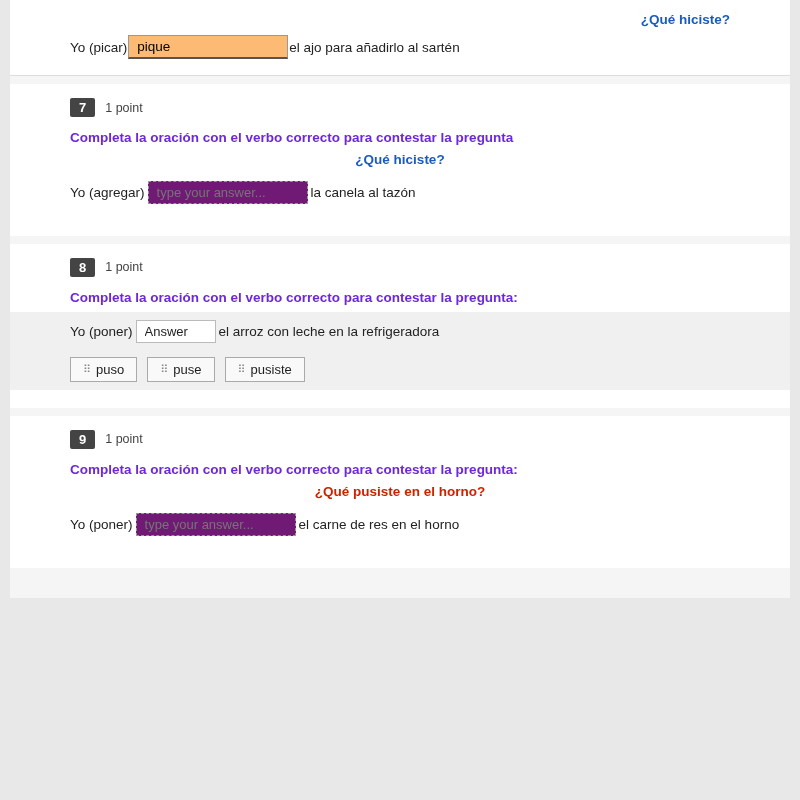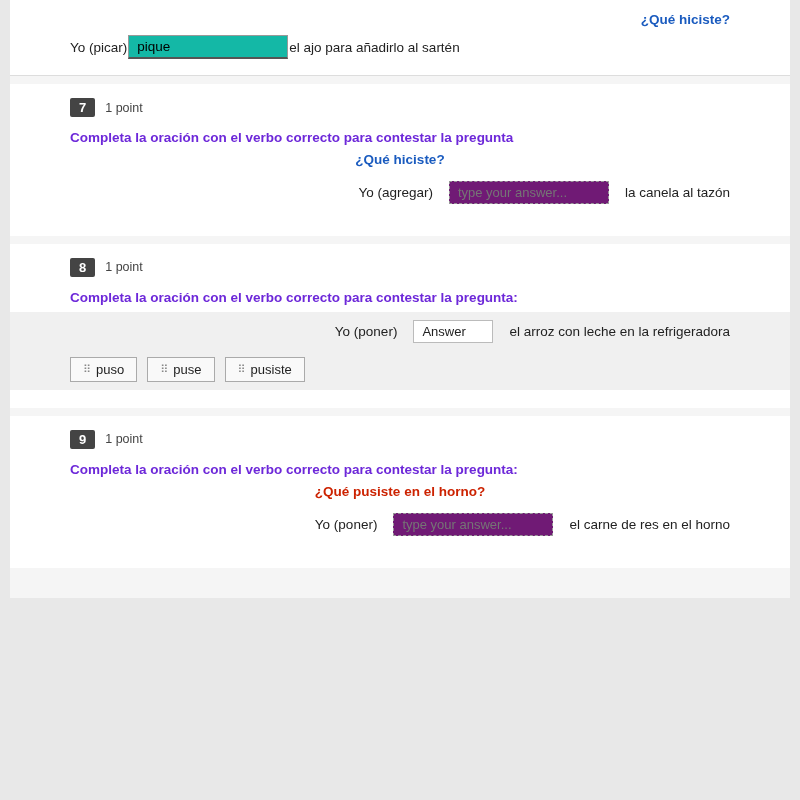--- a/index.html
+++ b/index.html
@@ -40,21 +40,21 @@
     .answer-row .label {
       color: #222;
       white-space: nowrap;
     }
     .answer-input-filled {
       border: 1px solid #999;
       border-bottom: 2px solid #555;
       padding: 3px 8px;
       font-size: 13.5px;
       width: 160px;
-      background: #14b8a6;
+      background: #fdba74;
     }
     .answer-text {
       color: #222;
     }
 
     
     .question-section {
       background: #fff;
       margin-top: 8px;
       padding: 14px 60px 18px 60px;
@@ -100,24 +100,23 @@
     .question-prompt-blue {
       text-align: center;
       color: #1a5bbf;
       font-weight: bold;
       font-size: 13.5px;
       margin-bottom: 14px;
     }
     .response-row {
       display: flex;
       align-items: center;
-      gap: 16px;
+      gap: 3px;
       font-size: 13.5px;
       margin-bottom: 14px;
-      justify-content: flex-end;
     }
     .response-row .label {
       white-space: nowrap;
       color: #222;
     }
     .text-input-placeholder {
       border: 1px dashed #999;
       padding: 3px 8px;
       font-size: 13px;
       width: 160px;

